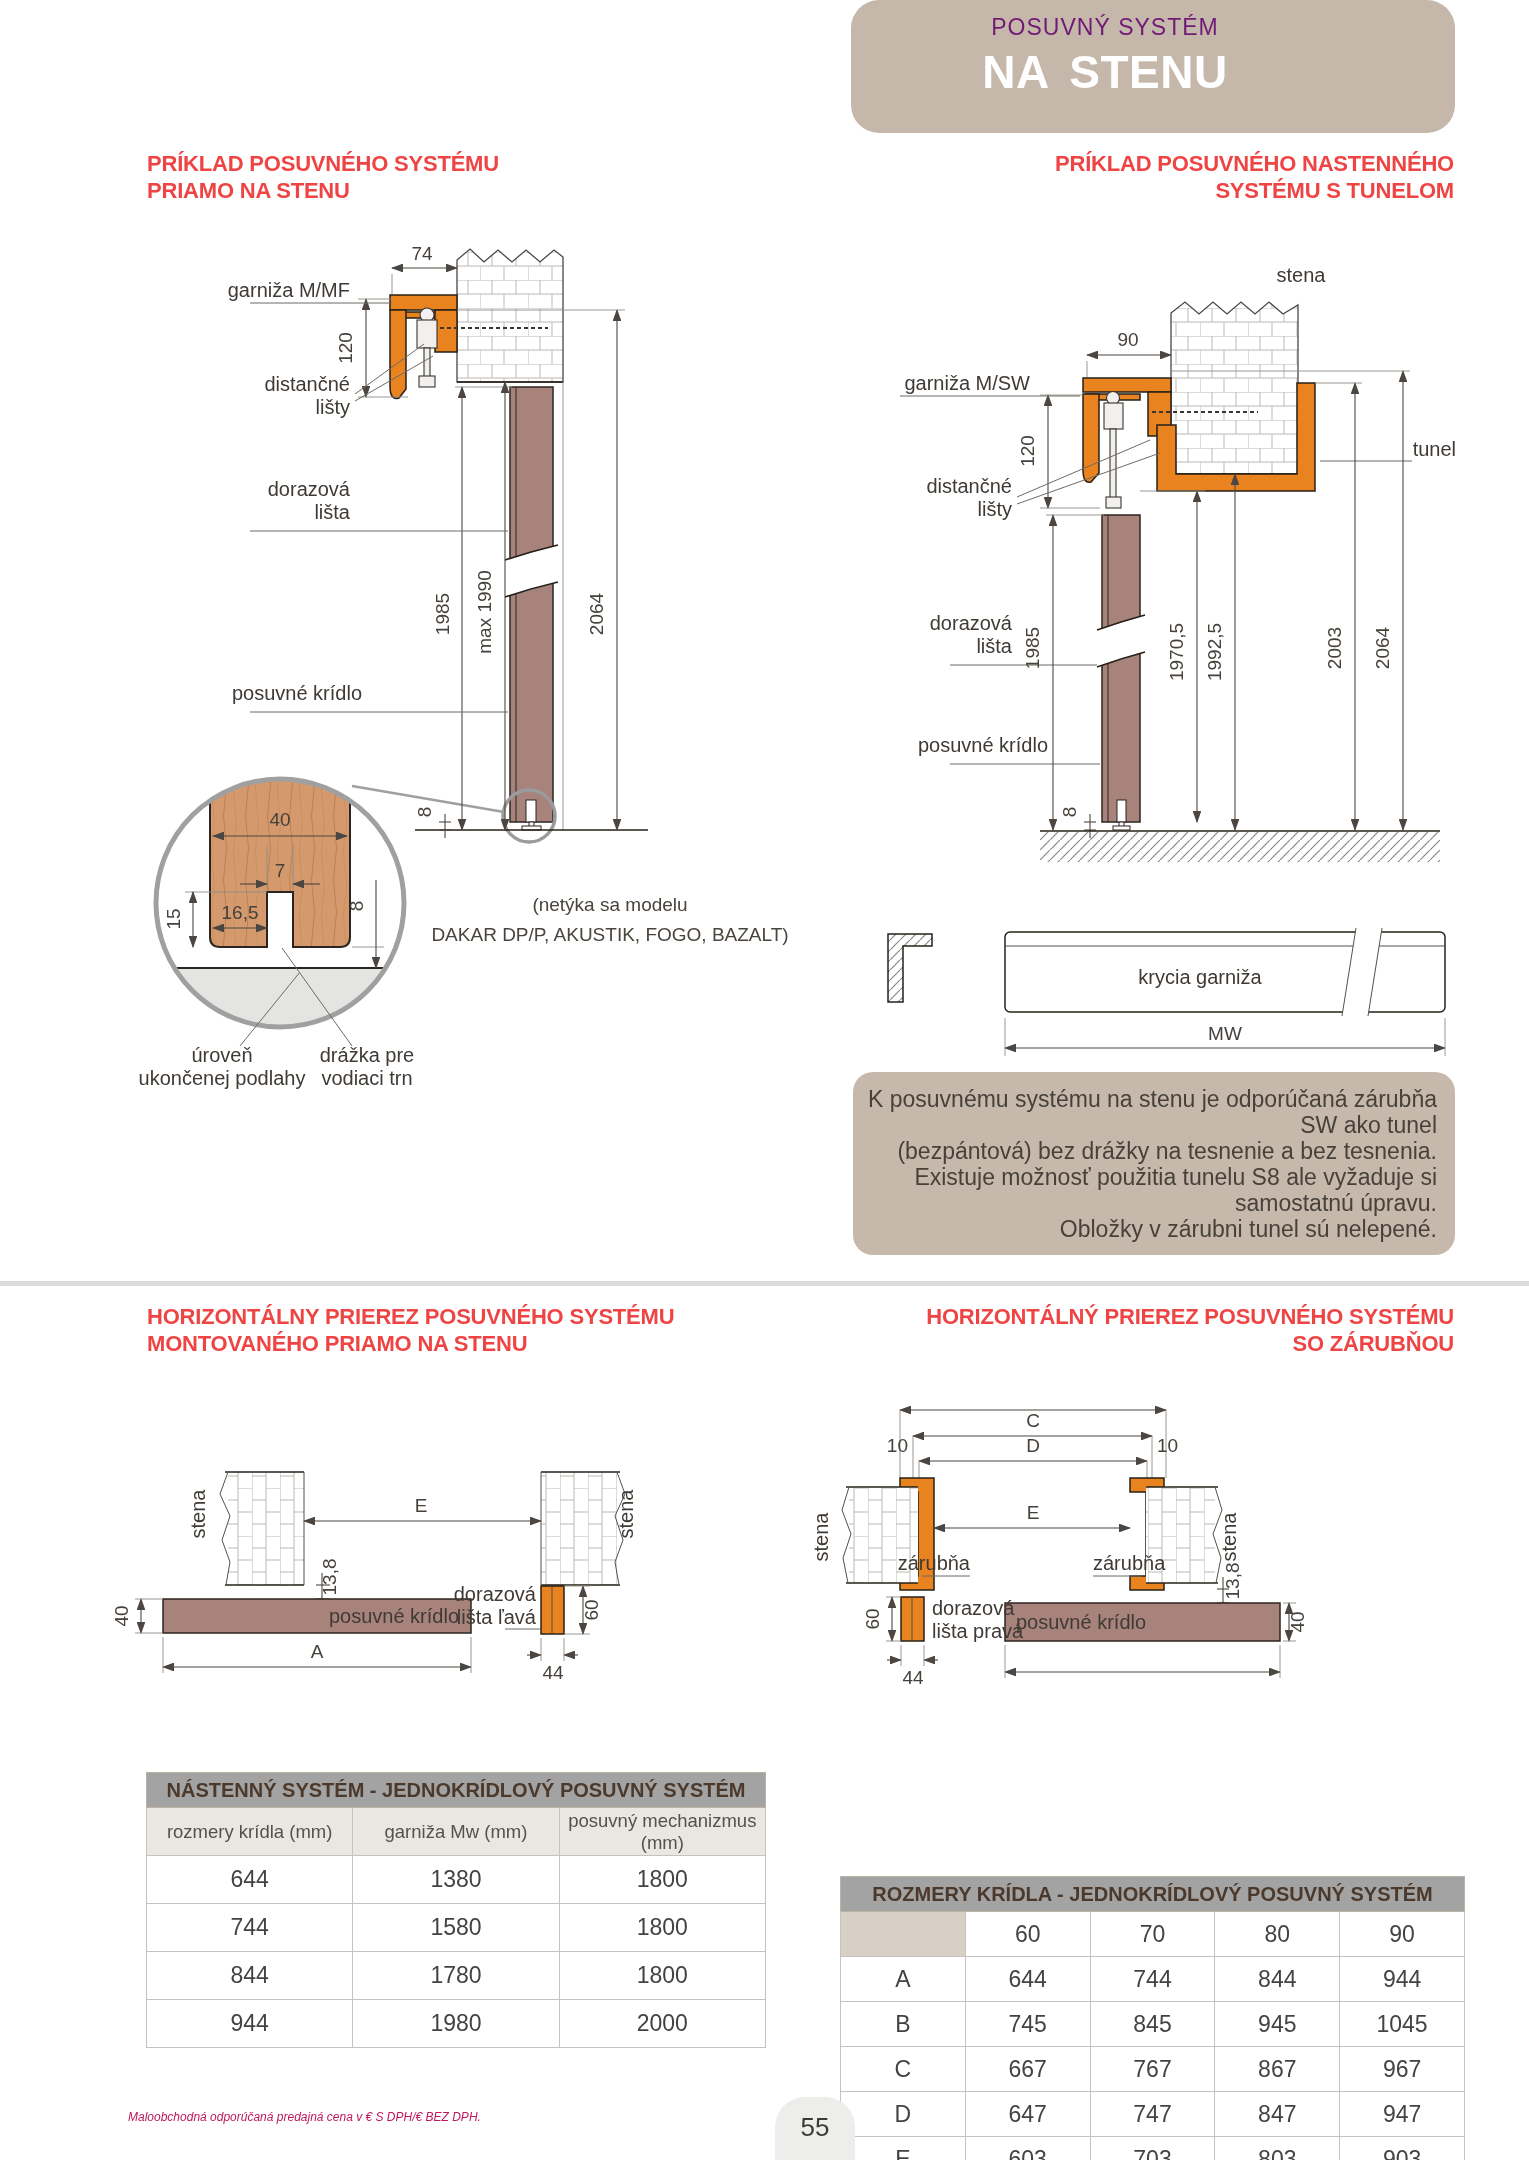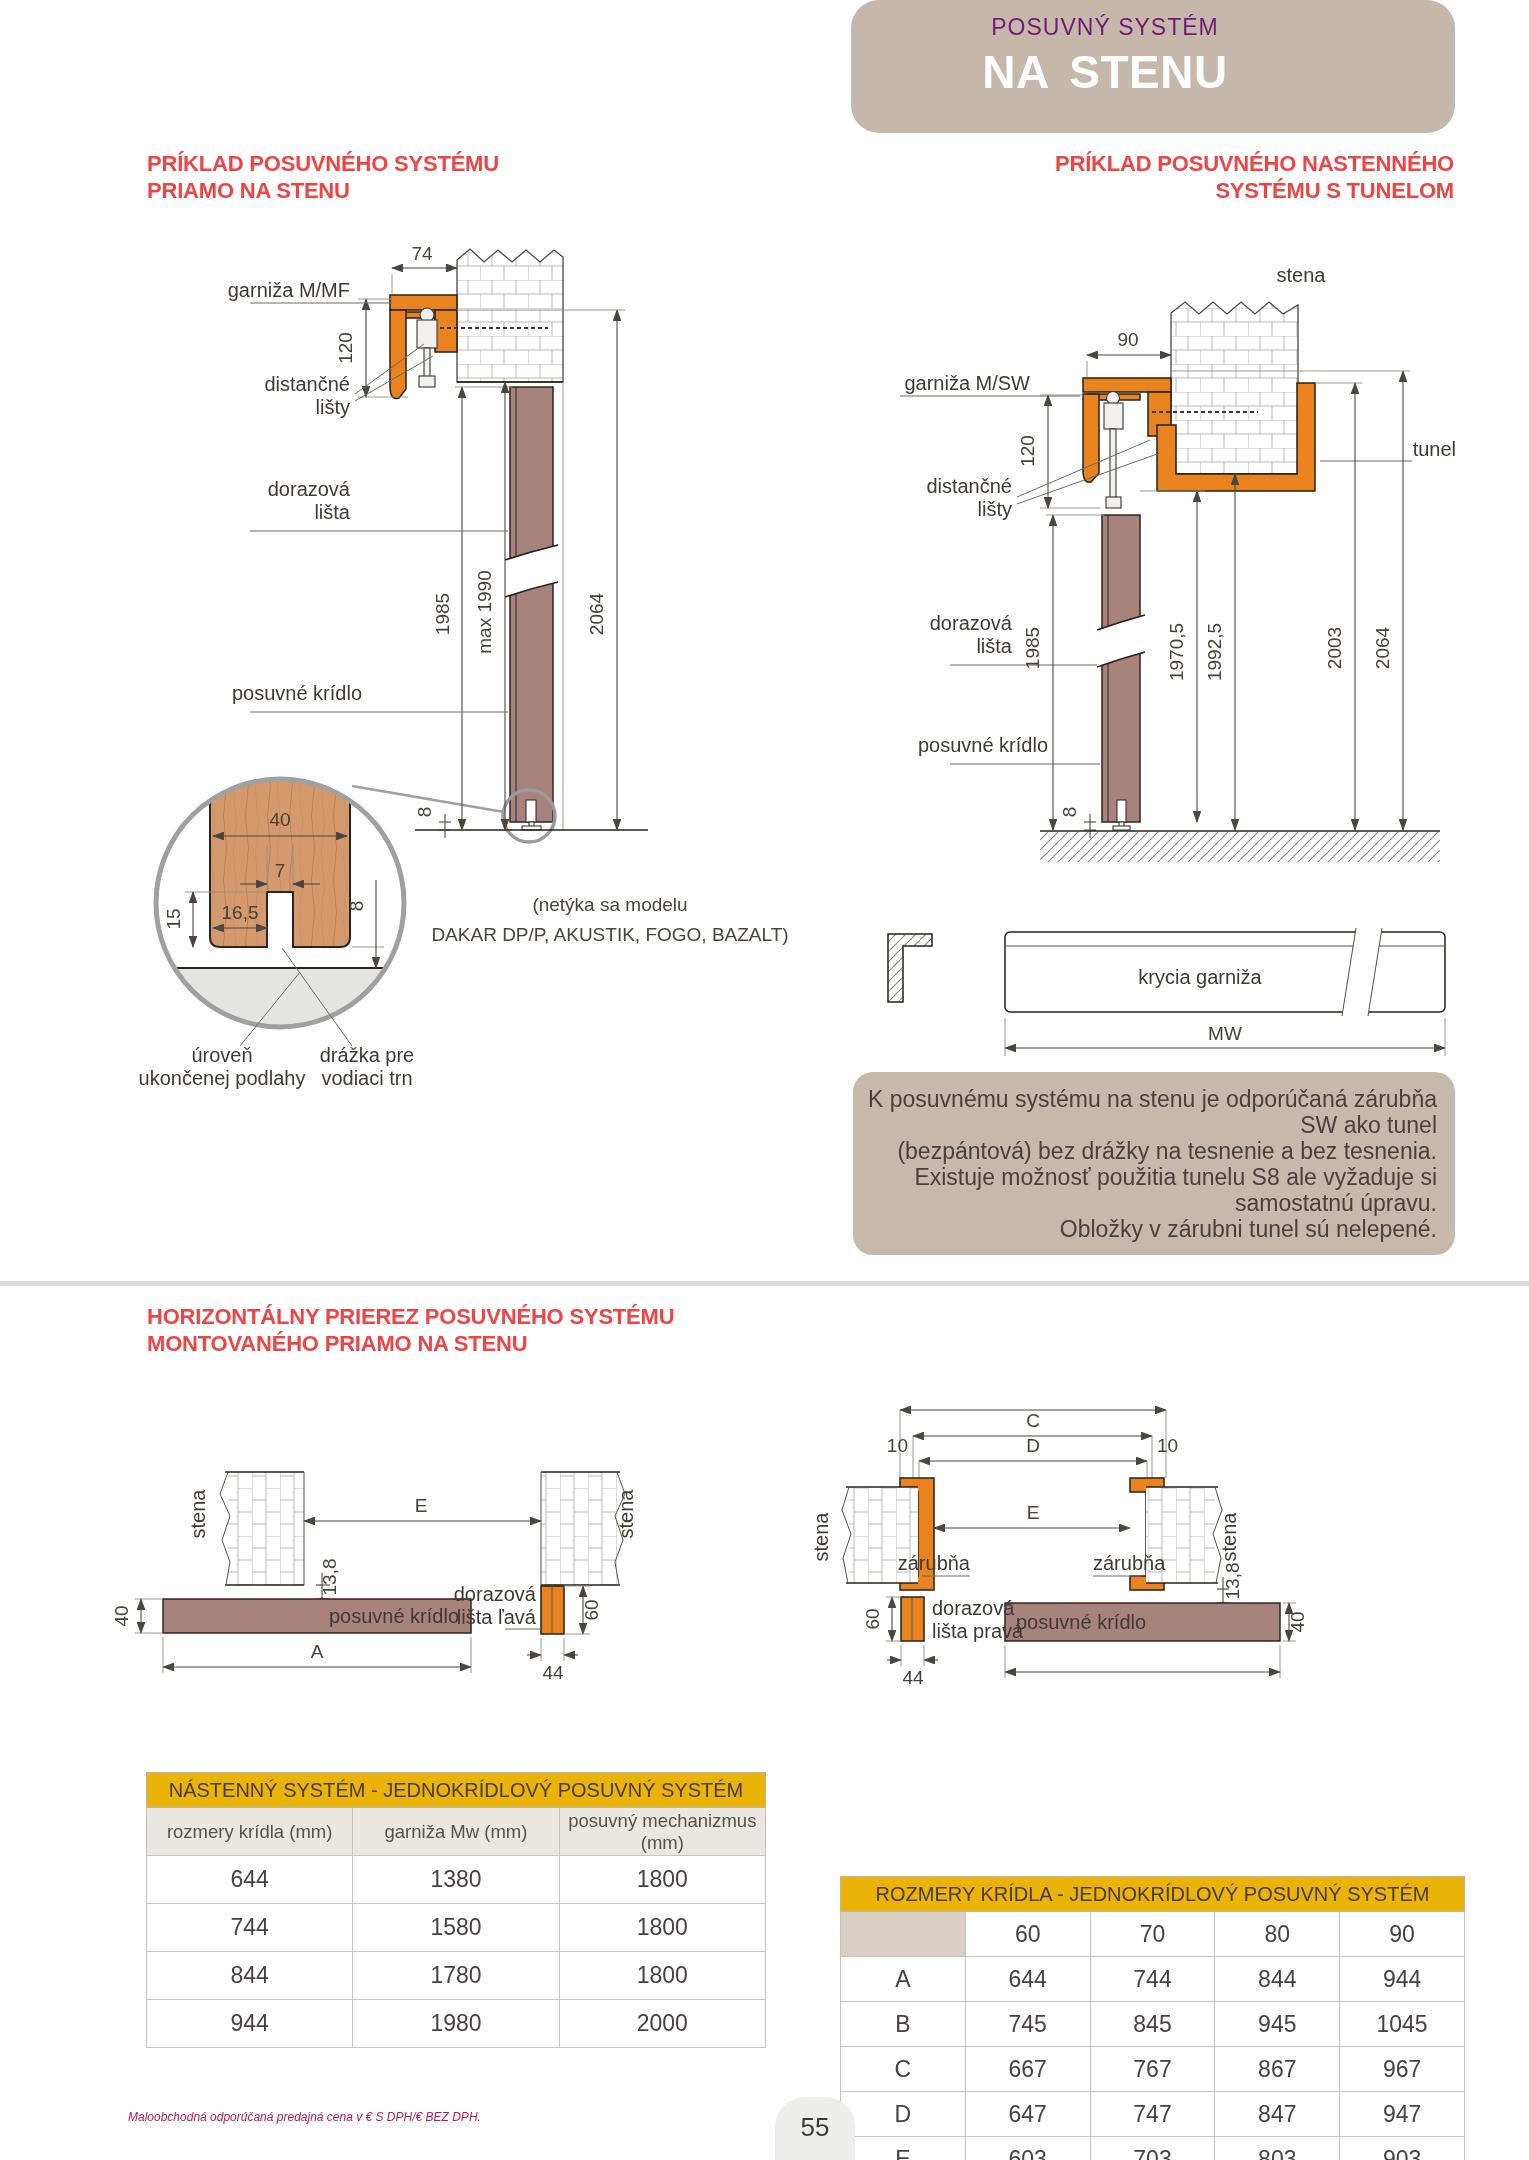--- a/index.html
+++ b/index.html
@@ -16,21 +16,21 @@
   
   #infobox{left:853px;top:1072px;width:602px;height:183px;background:#c6b9ac;border-radius:20px;}
   #infotext{left:853px;top:1086px;width:584px;text-align:right;color:#48413a;
             font-size:23px;line-height:26px;}
   
   #divider{left:0;top:1281px;width:1529px;height:5px;background:#dcdcdc;}
   
   .tbl{border-collapse:collapse;table-layout:fixed;}
   .tbl td,.tbl th{border:1px solid #c6c2bd;text-align:center;vertical-align:middle;
                   font-family:"Liberation Sans",sans-serif;}
-  .tbl .title{background:#eab308;color:#4b392c;font-weight:normal;font-size:20px;height:32px;border:1px solid #bdb2a6;}
+  .tbl .title{background:#a3a3a3;color:#4b392c;font-weight:bold;font-size:20px;height:32px;border:1px solid #bdb2a6;}
   #tleft{left:146px;top:1772px;width:620px;}
   #tleft .head td{background:#eae7e3;color:#56514b;font-size:18.5px;height:45px;}
   #tleft .data td{height:45px;font-size:23px;color:#454241;background:#fff;}
   #tright{left:840px;top:1876px;width:625px;}
   #tright .head td{background:#fff;color:#454241;font-size:23px;height:42px;}
   #tright .head td.corner{background:#d8d0c5;}
   #tright .data td{height:42px;font-size:23px;color:#454241;background:#fff;}
   
   #footnote{left:128px;top:2110px;font-size:12px;font-style:italic;color:#be185d;}
   #pagetab{left:775px;top:2097px;width:80px;height:70px;background:#ededeb;border-radius:30px 30px 0 0;}
@@ -418,20 +418,24 @@
     <div>Existuje možnosť použitia tunelu S8 ale vyžaduje si samostatnú úpravu.</div>
     <div>Obložky v zárubni tunel sú nelepené.</div>
   </div>
 
   <div class="abs" id="divider"></div>
 
   <div class="abs h2" style="left:147px;top:1303px;">
     <div>HORIZONTÁLNY PRIEREZ POSUVNÉHO SYSTÉMU</div>
     <div>MONTOVANÉHO PRIAMO NA STENU</div>
   </div>
+  <div class="abs h2" style="left:854px;top:1303px;width:600px;text-align:right;">
+    <div>HORIZONTÁLNÝ PRIEREZ POSUVNÉHO SYSTÉMU</div>
+    <div>SO ZÁRUBŇOU</div>
+  </div>
 
   <table class="abs tbl" id="tleft">
     <tbody>
         <tr>
           <td class="title" colspan="3">NÁSTENNÝ SYSTÉM - JEDNOKRÍDLOVÝ POSUVNÝ SYSTÉM</td>
         </tr>
     <tr class="head">
       <td>rozmery krídla (mm)</td>
       <td>garniža Mw (mm)</td>
       <td>posuvný mechanizmus (mm)</td>

